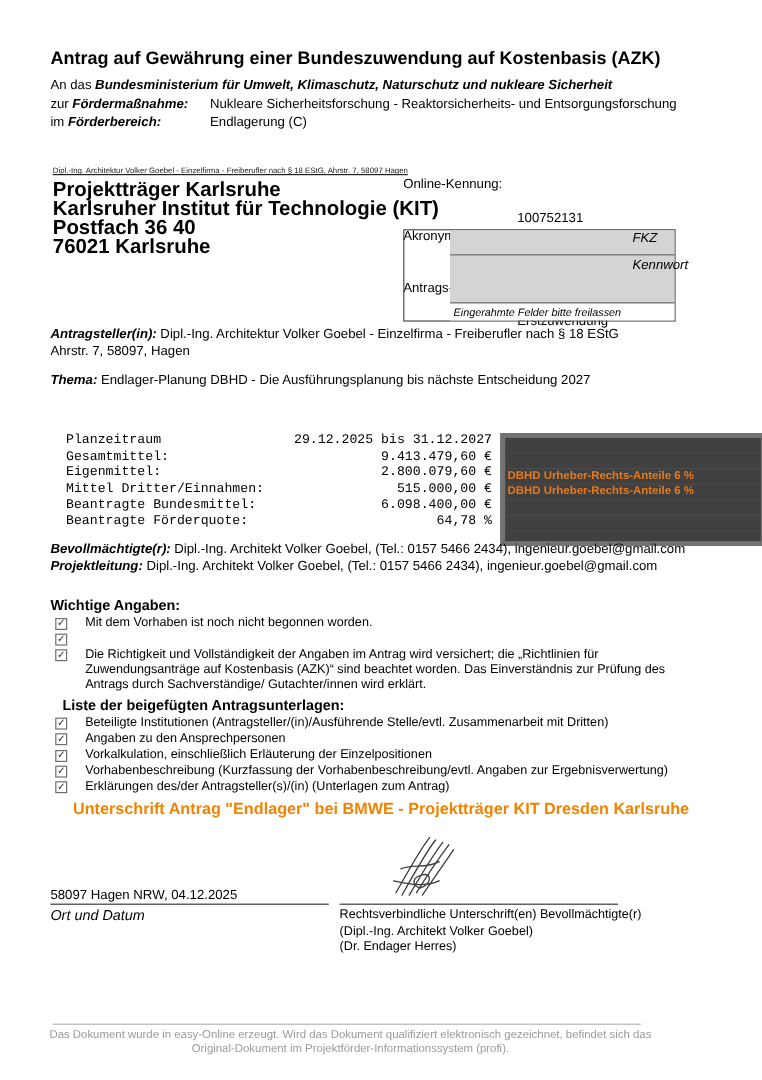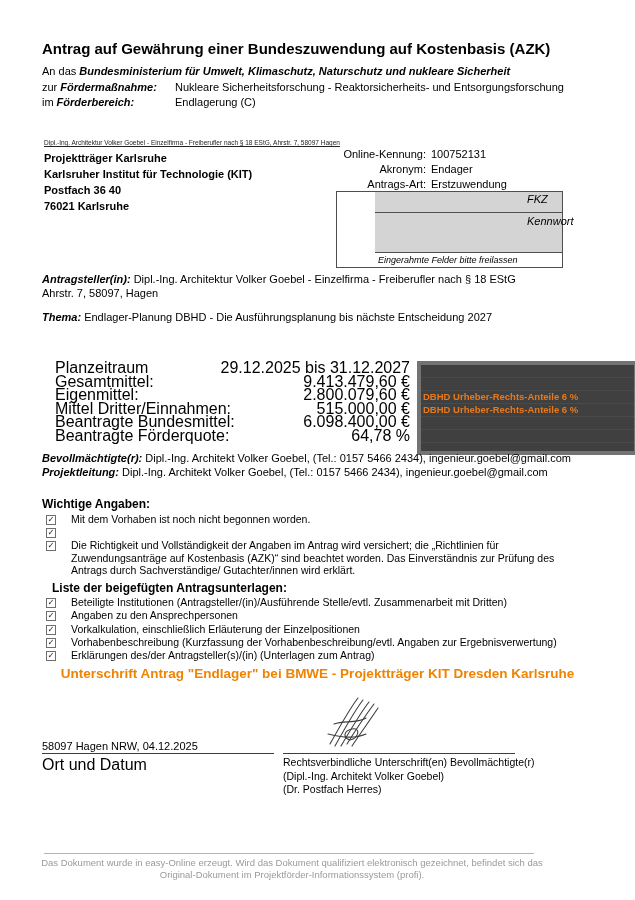--- a/index.html
+++ b/index.html
@@ -8,37 +8,37 @@
   .abs{position:absolute;}
   .b{font-weight:bold;font-style:italic;}
 
   .title{left:42px;top:40px;font-size:15px;font-weight:bold;white-space:nowrap;}
 
   .hdr{left:42px;top:64px;font-size:11px;line-height:15.5px;white-space:nowrap;}
   .pfx{margin-right:3px;}
   .hlabel{display:inline-block;width:133px;}
 
   .sender{left:44px;top:139px;font-size:6.5px;color:#222;text-decoration:underline;white-space:nowrap;}
-  .addr{left:44px;top:150px;font-size:11px;font-weight:bold;line-height:16px;}
+  .addr{left:44px;top:150px;font-size:17px;font-weight:bold;line-height:16px;}
 
   .meta{left:336px;top:147px;font-size:11px;line-height:15px;}
   .meta-row{display:flex;}
-  .meta-label{width:90px;text-align:right;}
-  .meta-val{padding-left:5px;white-space:nowrap;}
+  .meta-label{width:90px;text-align:left;}
+  .meta-val{padding-left:5px;white-space:nowrap;margin-top:28px;}
 
   .fkzbox{left:336px;top:191px;width:187px;border:1px solid #4f4f4f;padding-left:38px;}
   .fkz-row1{height:20px;background:#d4d4d4;border-bottom:1px solid #4f4f4f;}
   .fkz-row2{height:39px;background:#d4d4d4;border-bottom:1px solid #4f4f4f;}
   .fkz-note{height:14px;background:#fff;font-style:italic;font-size:9px;line-height:14px;padding-left:3px;white-space:nowrap;}
   .sidelabel{font-style:italic;font-size:11px;}
 
   .applicant{left:42px;top:273px;font-size:11px;line-height:13.5px;}
   .thema{left:42px;top:311px;font-size:11px;}
 
-  .fin{left:55px;top:361px;width:355px;font-size:16px;line-height:13.5px;}
+  .fin{left:55px;top:361px;width:355px;font-size:11px;line-height:13.5px;font-family:Liberation Mono, monospace;}
   .fin-row{display:flex;}
   .fin-label{flex:1;white-space:nowrap;}
   .fin-val{text-align:right;white-space:nowrap;}
 
   .finbox{left:417px;top:361px;width:213px;border:4px solid #737373;background:#404040;}
   .finbox-row{height:12px;border-bottom:1px solid #4a4a4a;font-size:9.5px;font-weight:bold;
               color:#e8791b;line-height:12px;padding-left:2px;white-space:nowrap;overflow:hidden;}
   .finbox-row:last-child{height:8px;border-bottom:none;}
 
   .contacts{left:42px;top:452px;font-size:11px;line-height:13.5px;}
@@ -52,21 +52,21 @@
   .chktext{margin-left:15px;}
   .liste-h{left:52px;top:581px;}
   .liste{left:42px;top:596px;width:560px;}
 
   .highlight{left:0;top:666px;width:635px;text-align:center;font-size:13.5px;font-weight:bold;color:#f08300;white-space:nowrap;}
 
   .sig-svg{left:322px;top:694px;}
   .sigline{border-top:1px solid #3d3d3d;height:0;}
   .sig-left-text{left:42px;top:740px;font-size:11px;white-space:nowrap;}
   .sig-left-line{left:42px;top:753px;width:232px;}
-  .sig-left-label{left:42px;top:756px;font-size:16px;white-space:nowrap;}
+  .sig-left-label{left:42px;top:756px;font-size:12px;white-space:nowrap;font-style:italic;}
   .sig-right-line{left:283px;top:753px;width:232px;}
   .sig-right{left:283px;top:756px;font-size:10.5px;line-height:13.5px;white-space:nowrap;}
 
   .footer-line{left:44px;top:853px;width:490px;border-top:1px solid #b5b5b5;height:0;}
   .footer{left:17px;top:857px;width:550px;text-align:center;font-size:9.5px;line-height:11.5px;color:#9a9a9a;}
 </style>
 </head>
 <body>
 
 <div class="page">
@@ -229,21 +229,21 @@
   </svg>
 
   <div class="abs sig-left-text">58097 Hagen NRW, 04.12.2025</div>
   <div class="abs sigline sig-left-line"></div>
   <div class="abs sig-left-label">Ort und Datum</div>
 
   <div class="abs sigline sig-right-line"></div>
   <div class="abs sig-right">
     <div>Rechtsverbindliche Unterschrift(en) Bevollmächtigte(r)</div>
     <div>(Dipl.-Ing. Architekt Volker Goebel)</div>
-    <div>(Dr. Postfach Herres)</div>
+    <div>(Dr. Endager Herres)</div>
   </div>
 
   <div class="abs footer-line"></div>
   <div class="abs footer">
     <div>Das Dokument wurde in easy-Online erzeugt. Wird das Dokument qualifiziert elektronisch gezeichnet, befindet sich das</div>
     <div>Original-Dokument im Projektförder-Informationssystem (profi).</div>
   </div>
 
 </div>
 

